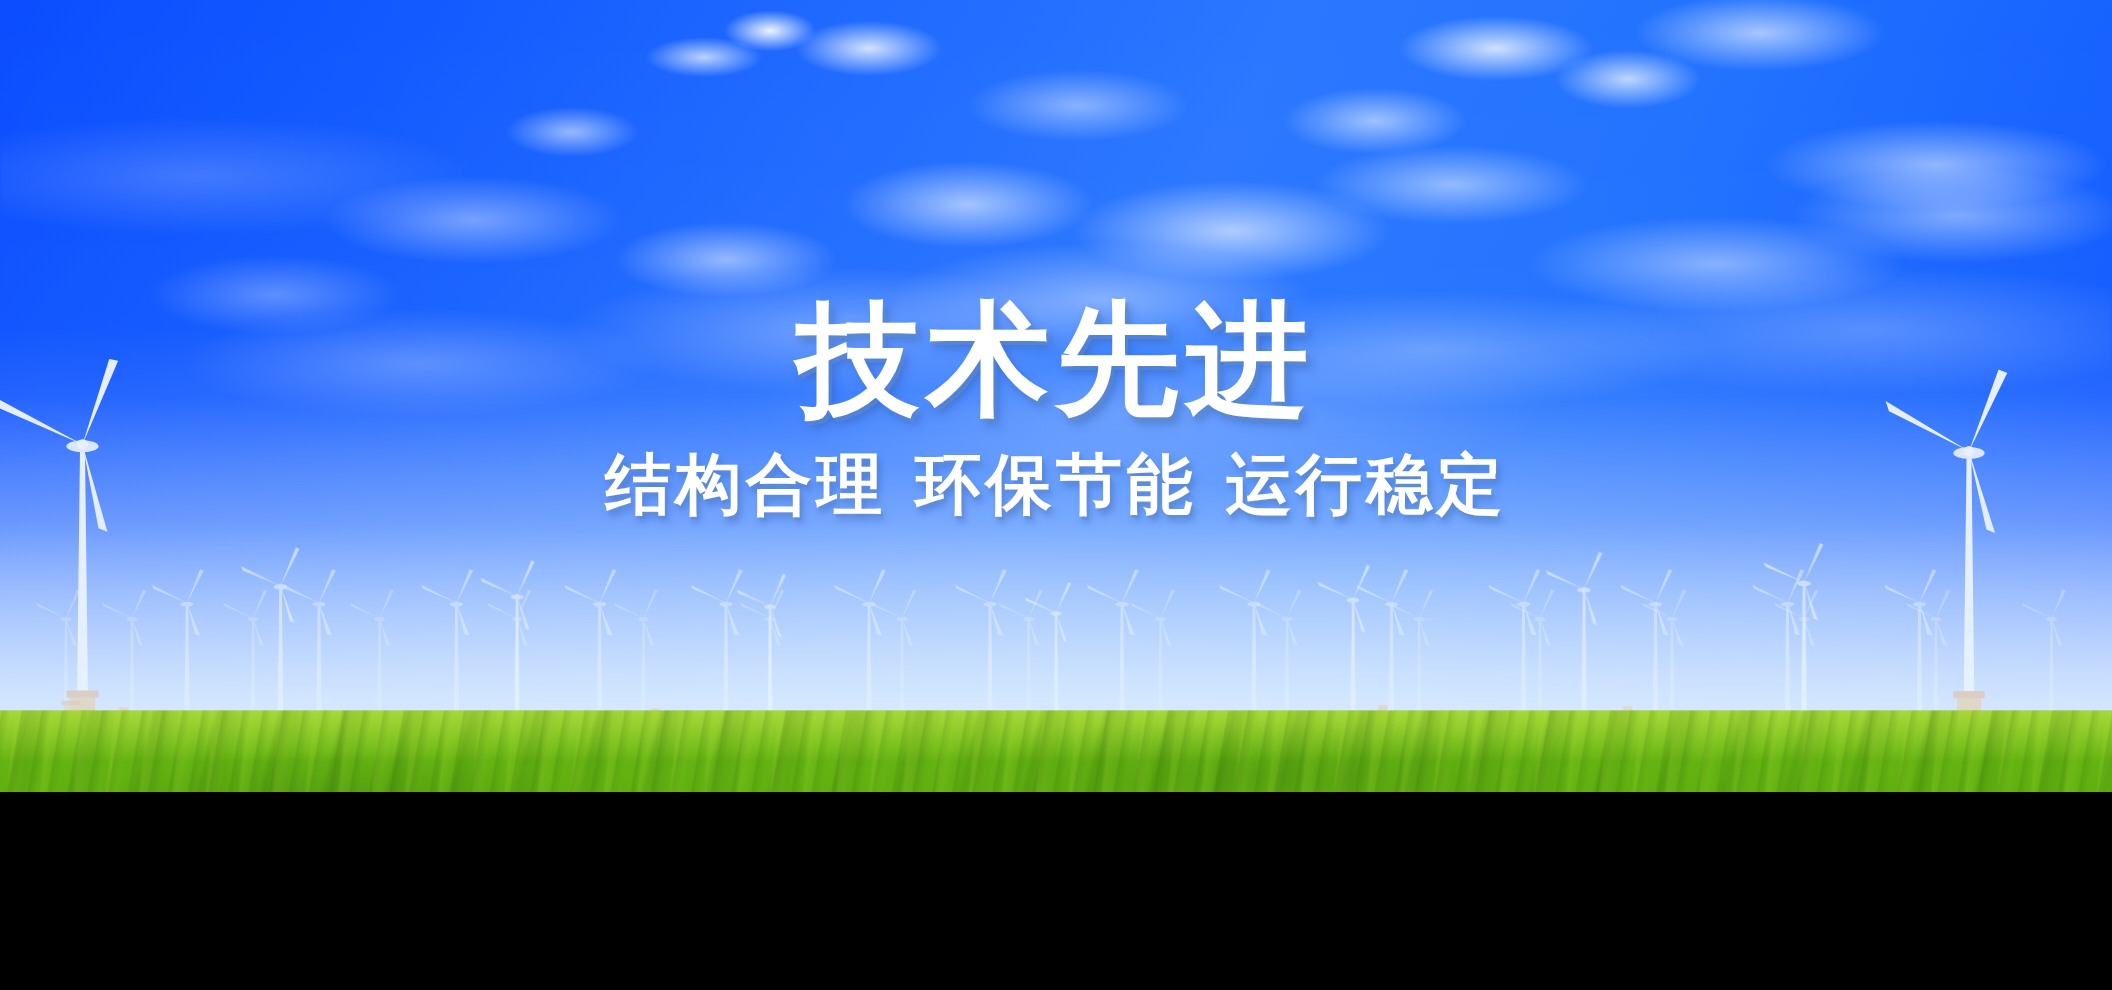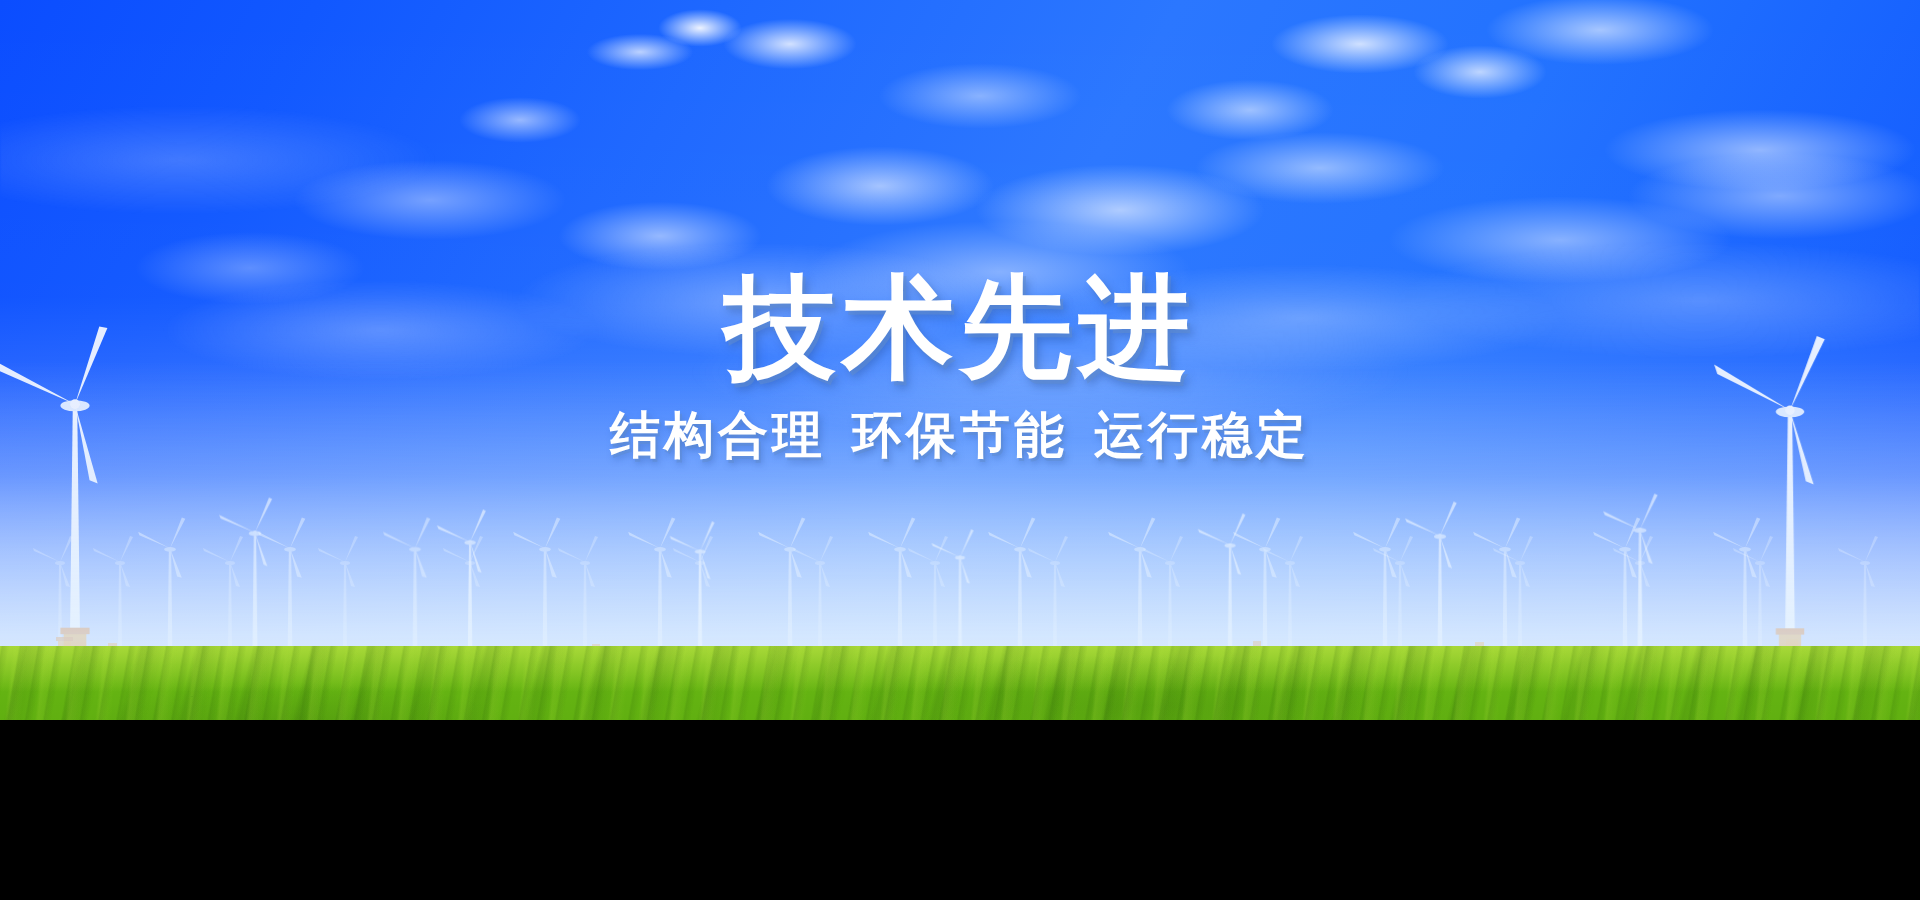--- a/index.html
+++ b/index.html
@@ -173,21 +173,21 @@
     font-weight:bold;
     color:#ffffff;
     letter-spacing:6px;
     text-shadow:
        3px 4px 0 rgba(96,140,205,.55),
        5px 7px 9px rgba(45,85,160,.42);
     font-family:"DejaVu Sans","Liberation Sans",sans-serif;
   }
   .subhead{
     margin:18px 0 0 0;
-    font-size:50px;
+    font-size:60px;
     line-height:1.2;
     font-weight:bold;
     color:#ffffff;
     letter-spacing:4px;
     text-shadow:
       2px 3px 0 rgba(96,140,205,.50),
       3px 5px 7px rgba(45,85,160,.38);
     font-family:"DejaVu Sans","Liberation Sans",sans-serif;
   }
   .subhead .gap{display:inline-block;width:26px;}

